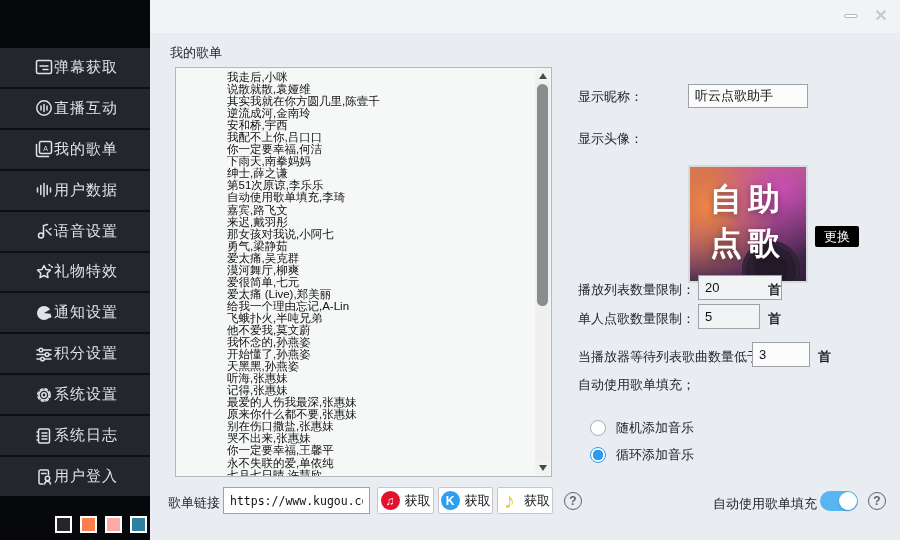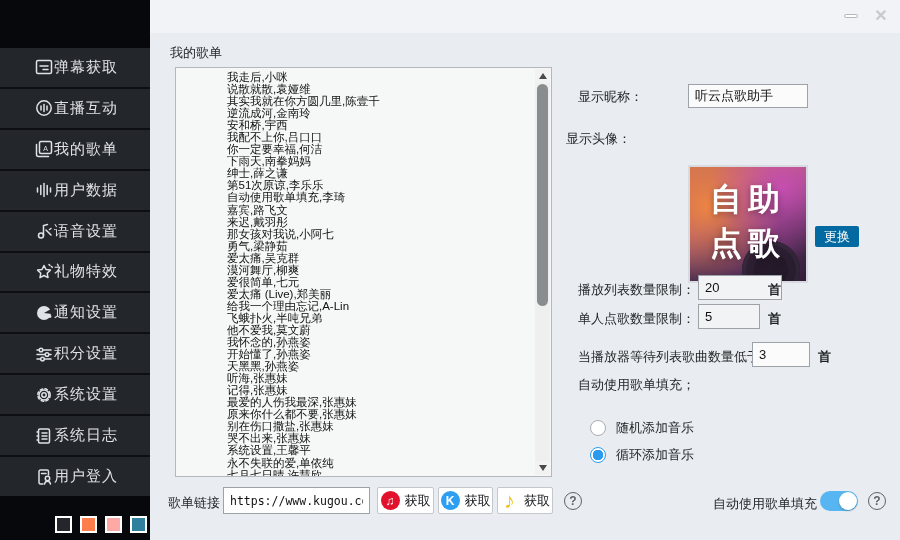--- a/index.html
+++ b/index.html
@@ -52,21 +52,21 @@
               radial-gradient(circle at 80% 18%, rgba(216,80,200,.75), rgba(120,60,160,0) 55%),
               radial-gradient(circle at 15% 35%, rgba(250,140,60,.85), rgba(250,140,60,0) 60%),
               radial-gradient(circle at 55% 70%, rgba(150,70,140,.6), rgba(60,30,60,0) 70%),
               radial-gradient(circle at 85% 85%, rgba(40,25,50,.9), rgba(40,25,50,0) 70%),
               linear-gradient(160deg,#c06a58 0%, #9a4f77 45%, #3c2b45 80%, #241a2c 100%); margin-top: 38px; }
   .avatar .deck { position:absolute; left:52px; bottom:-18px; width:58px; height:58px; border-radius:50%;
                   background:#1d1722; box-shadow:inset 0 0 0 4px #2e2535, inset 0 0 0 12px #241c2b; opacity:.85; }
   .avatar-text { position:absolute; left:0; right:0; top:10px; text-align:center; color:#ffffff;
                  font-size:32px; font-weight:bold; line-height:44px; letter-spacing:6px;
                  text-shadow:0 2px 6px rgba(0,0,0,.35); }
-  .change-btn { position:absolute; left:665px; top:193px; width:44px; height:21px; background:#0369a1; color:#fff;
+  .change-btn { position:absolute; left:665px; top:193px; width:44px; height:21px; background:#000000; color:#fff;
                 font-size:13px; border:none; border-radius:2px; cursor:pointer; line-height:21px; text-align:center; }
 
   .radio-row { position:absolute; left:440px; display:flex; align-items:center; gap:10px; cursor:pointer; }
   .radio-dot { width:16px; height:16px; border-radius:50%; background:#fff; border:1px solid #a9adb3; }
   .radio-dot.sel { border:1px solid #2b9bf0; background:radial-gradient(circle, #2b9bf0 0 5px, #ffffff 5.5px 100%); }
   .radio-lbl { font-size:13px; color:#1f2326; }
 
   
   .link-input { font-family:"DejaVu Sans Mono",monospace; font-size:11.5px; }
   .fetch-btn { position:absolute; top:454px; height:27px; background:#ffffff; border:1px solid #c4c8cc; border-radius:2px;
@@ -257,39 +257,39 @@
           <div class="song-line">他不爱我,莫文蔚</div>
           <div class="song-line">我怀念的,孙燕姿</div>
           <div class="song-line">开始懂了,孙燕姿</div>
           <div class="song-line">天黑黑,孙燕姿</div>
           <div class="song-line">听海,张惠妹</div>
           <div class="song-line">记得,张惠妹</div>
           <div class="song-line">最爱的人伤我最深,张惠妹</div>
           <div class="song-line">原来你什么都不要,张惠妹</div>
           <div class="song-line">别在伤口撒盐,张惠妹</div>
           <div class="song-line">哭不出来,张惠妹</div>
-          <div class="song-line">系统设置,王馨平</div>
+          <div class="song-line">你一定要幸福,王馨平</div>
           <div class="song-line">永不失联的爱,单依纯</div>
           <div class="song-line">七月七日晴,许慧欣</div>
         </div>
       <div class="vscroll">
         <div class="scroll-arrow up">
             <div class="tri-up"></div>
           </div>
         <div class="scroll-thumb"></div>
         <div class="scroll-arrow down">
             <div class="tri-down"></div>
           </div>
       </div>
     </div>
 
     <div class="flabel" style="left:428px; top:55px;">显示昵称：</div>
     <input class="tinput" style="left: 538px; top: 51px; width: 120px; height: 24px;" value="听云点歌助手">
 
-    <div class="flabel" style="left:416px; top:97px;">显示头像：</div>
+    <div class="flabel" style="left:428px; top:97px;">显示头像：</div>
     <div class="avatar">
       <div class="deck"></div>
       <div class="avatar-text">
         <div>自助</div>
         <div>点歌</div>
       </div>
     </div>
     <div class="change-btn">更换</div>
 
     <div class="flabel" style="left:428px; top:248px;">播放列表数量限制：</div>

